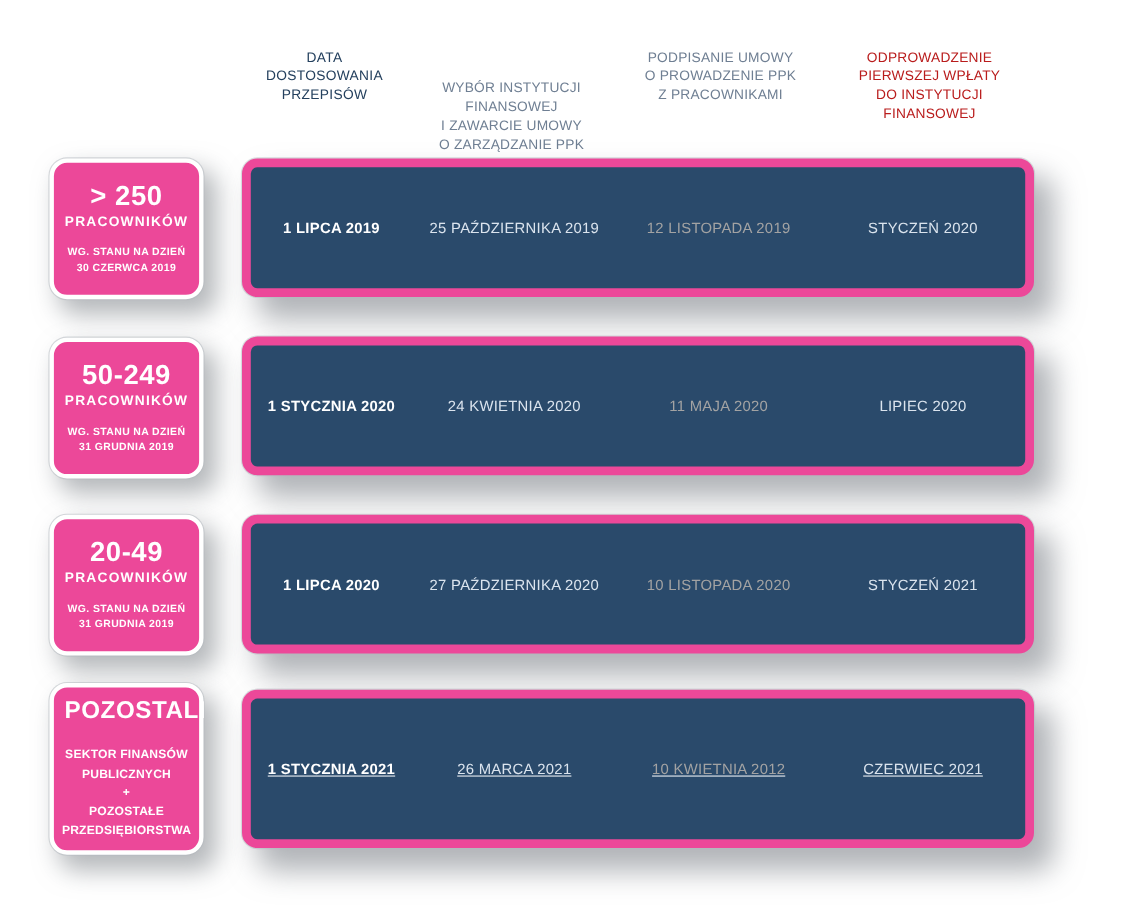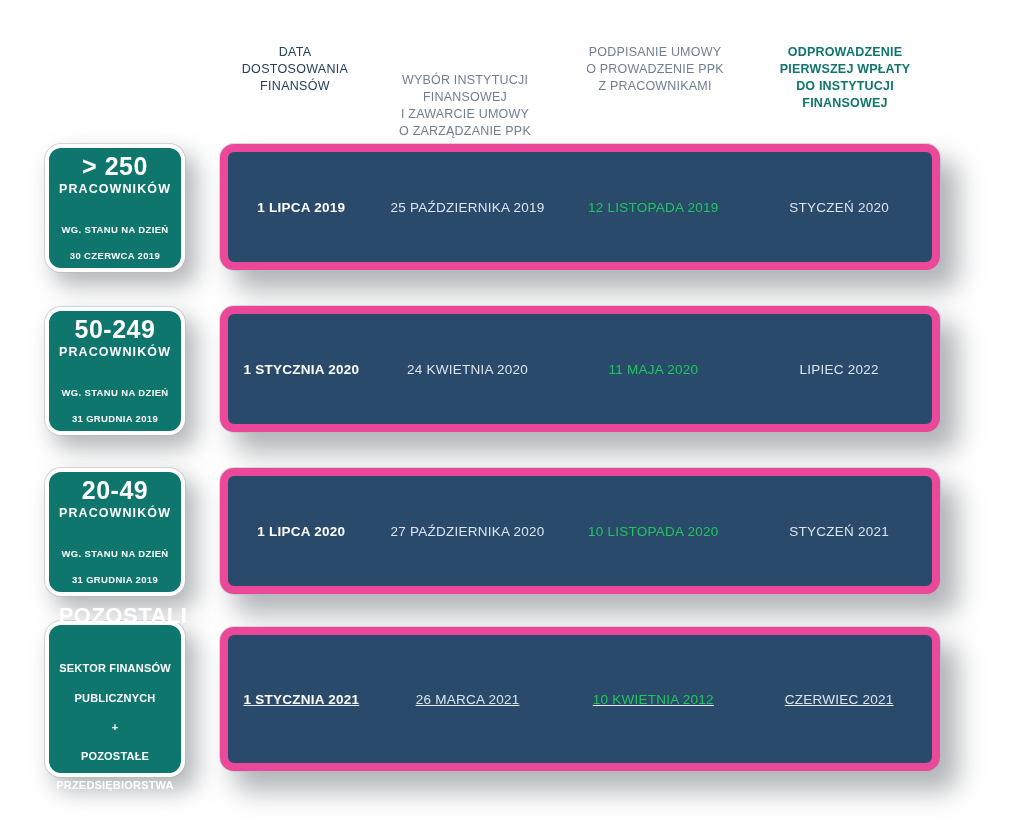--- a/index.html
+++ b/index.html
@@ -60,38 +60,38 @@
   .hdr-cell.col-2 {
     width: 190px;
     font-size: 12.5px;
     font-weight: normal;
     letter-spacing: 0.2px;
     color: #6f7f93;
   }
   .hdr-cell.col-3 {
     width: 190px;
     font-size: 12.5px;
-    font-weight: bold;
-    letter-spacing: 0.2px;
-    color: #0f766e;
+    font-weight: normal;
+    letter-spacing: 0.2px;
+    color: #b91c1c;
   }
 
   
   .tl-row {
     position: absolute;
     left: 0;
     width: 1024px;
   }
 
   
   .cat-card {
     position: absolute;
     left: 45px;
     box-sizing: border-box;
-    background: #0f766e;
+    background: #ec4899;
     border: 4px solid #ffffff;
     border-radius: 16px;
     box-shadow:
       0 0 0 1px rgba(180,185,192,0.55),
       10px 12px 22px 2px rgba(120,125,132,0.55);
     width: 140px;
     display: flex;
     flex-direction: column;
     align-items: center;
     justify-content: center;
@@ -118,21 +118,21 @@
     line-height: 1.1;
     text-align: right;
   }
   .cat-note {
     font-size: 9.5px;
     font-weight: bold;
     letter-spacing: 0.35px;
     line-height: 1.5;
     margin-top: 14px;
   }
-  .cat-note .nline { display: block; white-space: nowrap; margin-top: 12px; }
+  .cat-note .nline { display: block; white-space: nowrap; }
   .cat-note.loose {
     font-size: 11px;
     letter-spacing: 0.2px;
     line-height: 1.55;
     margin-top: 20px;
   }
 
   
   .data-panel {
     position: absolute;
@@ -159,34 +159,34 @@
   .data-cell {
     text-align: center;
     font-size: 13.5px;
     letter-spacing: 0.25px;
     white-space: nowrap;
     box-sizing: border-box;
     padding: 0 2px;
   }
   .data-cell.c0 { width: 150px; font-weight: bold; color: #ffffff; font-size: 13.5px; }
   .data-cell.c1 { width: 190px; color: #dbe4ee; }
-  .data-cell.c2 { width: 190px; color: #22c55e; }
+  .data-cell.c2 { width: 190px; color: #a3a3a3; }
   .data-cell.c3 { width: 190px; color: #dbe4ee; }
   .data-cell.blank { color: transparent; }
 </style>
 </head>
 <body>
 
 <div id="infographic">
 
   <div class="header-row">
       <div class="hdr-cell col-0">
         <span class="hline">DATA</span>
         <span class="hline">DOSTOSOWANIA</span>
-        <span class="hline">FINANSÓW</span>
+        <span class="hline">PRZEPISÓW</span>
       </div>
       <div class="hdr-cell col-1">
         <span class="hline">WYBÓR INSTYTUCJI</span>
         <span class="hline">FINANSOWEJ</span>
         <span class="hline">I ZAWARCIE UMOWY</span>
         <span class="hline">O ZARZĄDZANIE PPK</span>
       </div>
       <div class="hdr-cell col-2">
         <span class="hline">PODPISANIE UMOWY</span>
         <span class="hline">O PROWADZENIE PPK</span>
@@ -226,21 +226,21 @@
           <div class="cat-note">
             <span class="nline">WG. STANU NA DZIEŃ</span>
             <span class="nline">31 GRUDNIA 2019</span>
           </div>
         </div>
         <div class="data-panel" style="top: 306px; height: 126px;">
           <div class="data-line">
             <div class="data-cell c0">1 STYCZNIA 2020</div>
             <div class="data-cell c1">24 KWIETNIA 2020</div>
             <div class="data-cell c2">11 MAJA 2020</div>
-            <div class="data-cell c3">LIPIEC 2022</div>
+            <div class="data-cell c3">LIPIEC 2020</div>
           </div>
         </div>
       </div>
       <div class="tl-row" style="top: 0px;">
         <div class="cat-card" style="top: 468px; height: 128px;">
           <div class="cat-title">20-49</div>
           <div class="cat-sub">PRACOWNIKÓW</div>
           <div class="cat-note">
             <span class="nline">WG. STANU NA DZIEŃ</span>
             <span class="nline">31 GRUDNIA 2019</span>

